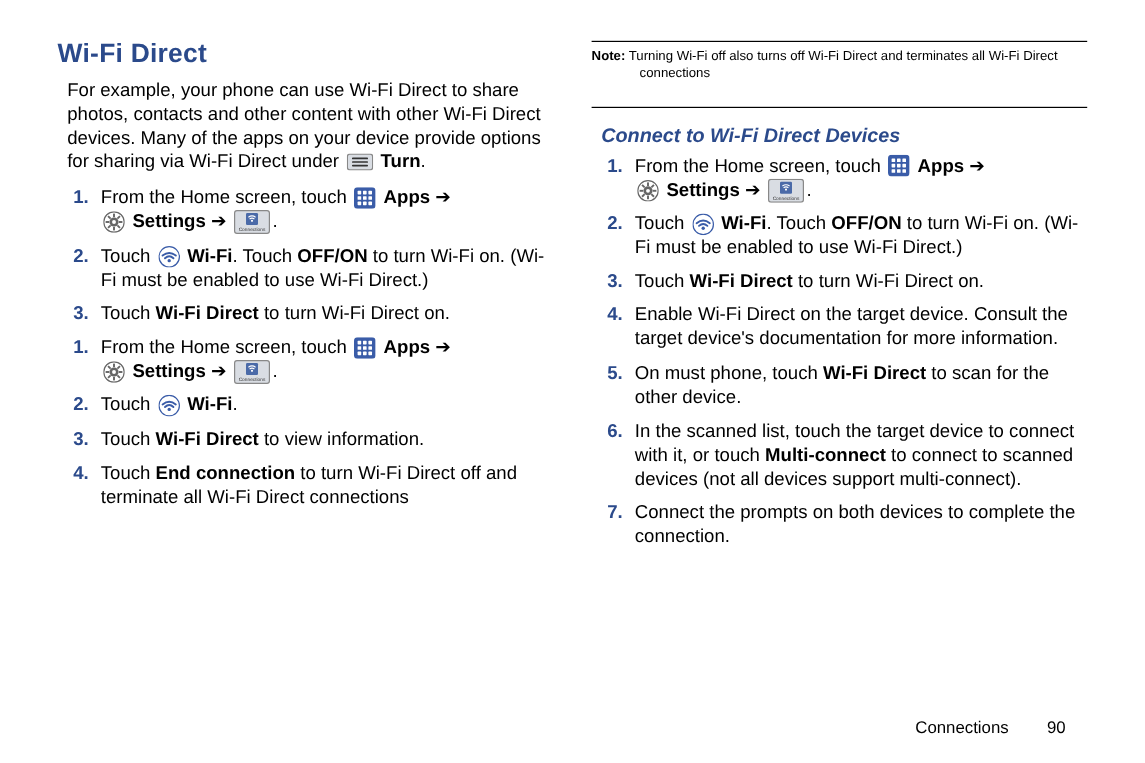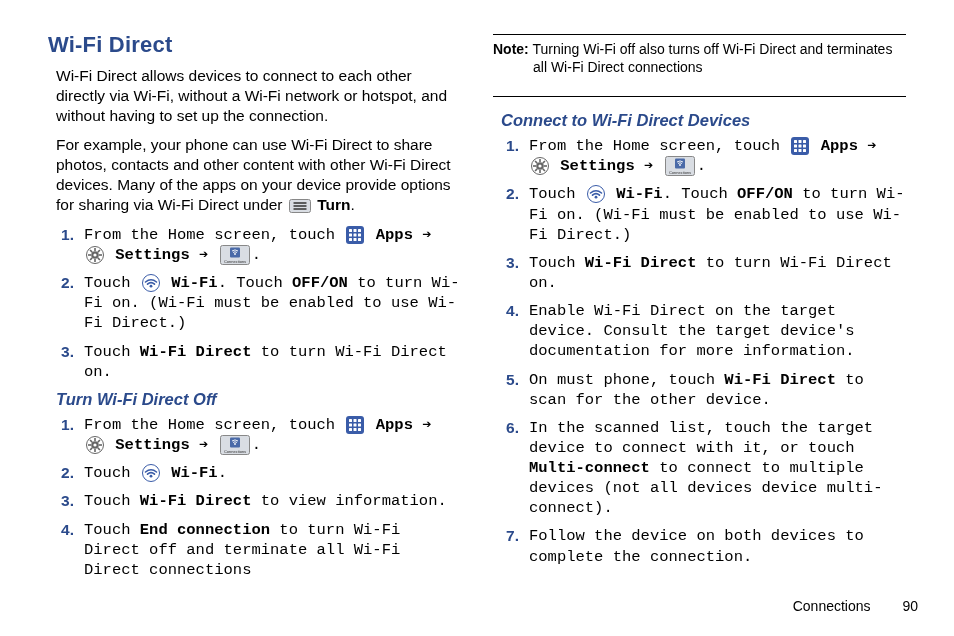--- a/index.html
+++ b/index.html
@@ -48,43 +48,43 @@
     line-height: 1.3;
     margin: 4px 0 8px 0;
   }
   ol.steps .num {
     color: #2b4a8b;
     font-weight: bold;
     min-width: 28px;
     text-align: right;
     padding-right: 10px;
   }
-  ol.steps .body { flex: 1; font-family: Liberation Mono, monospace; }
+  ol.steps .body { flex: 1; }
   .b { font-weight: bold; }
   .icon {
     display: inline-flex;
     vertical-align: middle;
     margin: 0 2px;
   }
   .icon svg { display: block; }
   .icon-apps svg, .icon-settings svg, .icon-wifi svg { width: 18px; height: 18px; }
   .icon-tab svg { width: 30px; height: 20px; }
   .icon-menu svg { width: 22px; height: 14px; }
   .note-rule { border: none; border-top: 1.5px solid #000; margin: 2px 0 6px 0; }
   .note {
-    font-size: 14px;
+    font-size: 11px;
     line-height: 1.25;
     margin: 0 0 20px 0;
     padding-left: 40px;
     text-indent: -40px;
   }
   .footer {
     position: absolute;
     bottom: 22px;
-    right: 36px;
+    right: 66px;
     font-size: 14px;
   }
   .footer .pn { margin-left: 28px; }
 </style>
 </head>
 <body>
 
 <svg width="0" height="0" style="position:absolute">
   <defs>
     <g id="ic-apps">
@@ -145,21 +145,20 @@
       </g>
     </g>
   </defs>
 </svg>
 
 <div class="cols">
 
   <div class="col">
     <div class="h1">Wi-Fi Direct</div>
 
-    <div class="para">Wi-Fi Direct allows devices to connect to each other directly via Wi-Fi, without a Wi-Fi network or hotspot, and without having to set up the connection.</div>
 
     <div class="para">
       <span>For example, your phone can use Wi-Fi Direct to share photos, contacts and other content with other Wi-Fi Direct devices. Many of the apps on your device provide options for sharing via Wi-Fi Direct under </span><span class="icon icon-menu">
           <svg viewBox="0 0 22 14">
             <use href="#ic-menu"></use>
           </svg>
         </span>
       <span class="b">Turn</span><span>.</span>
     </div>
 
@@ -197,21 +196,20 @@
         </span>
       </li>
       <li>
           <span class="num">3.</span>
         <span class="body">
           <span>Touch </span><span class="b">Wi-Fi Direct</span><span> to turn Wi-Fi Direct on.</span>
         </span>
       </li>
     </ol>
 
-    <div class="h2">Turn Wi-Fi Direct Off</div>
     <ol class="steps">
       <li>
           <span class="num">1.</span>
         <span class="body">
           <span>From the Home screen, touch </span><span class="icon icon-apps">
               <svg viewBox="0 0 18 18">
                 <use href="#ic-apps"></use>
               </svg>
             </span>
           <span class="b">Apps</span><span> ➔ </span><br>
@@ -306,26 +304,26 @@
       </li>
       <li>
           <span class="num">5.</span>
         <span class="body">
           <span>On must phone, touch </span><span class="b">Wi-Fi Direct</span><span> to scan for the other device.</span>
         </span>
       </li>
       <li>
           <span class="num">6.</span>
         <span class="body">
-          <span>In the scanned list, touch the target device to connect with it, or touch </span><span class="b">Multi-connect</span><span> to connect to multiple devices (not all devices device multi-connect).</span>
+          <span>In the scanned list, touch the target device to connect with it, or touch </span><span class="b">Multi-connect</span><span> to connect to scanned devices (not all devices support multi-connect).</span>
         </span>
       </li>
       <li>
           <span class="num">7.</span>
-        <span class="body">Follow the device on both devices to complete the connection.</span>
+        <span class="body">Connect the prompts on both devices to complete the connection.</span>
       </li>
     </ol>
   </div>
 </div>
 
 <div class="footer">
   <span>Connections</span>
   <span class="pn">90</span>
 </div>
 

